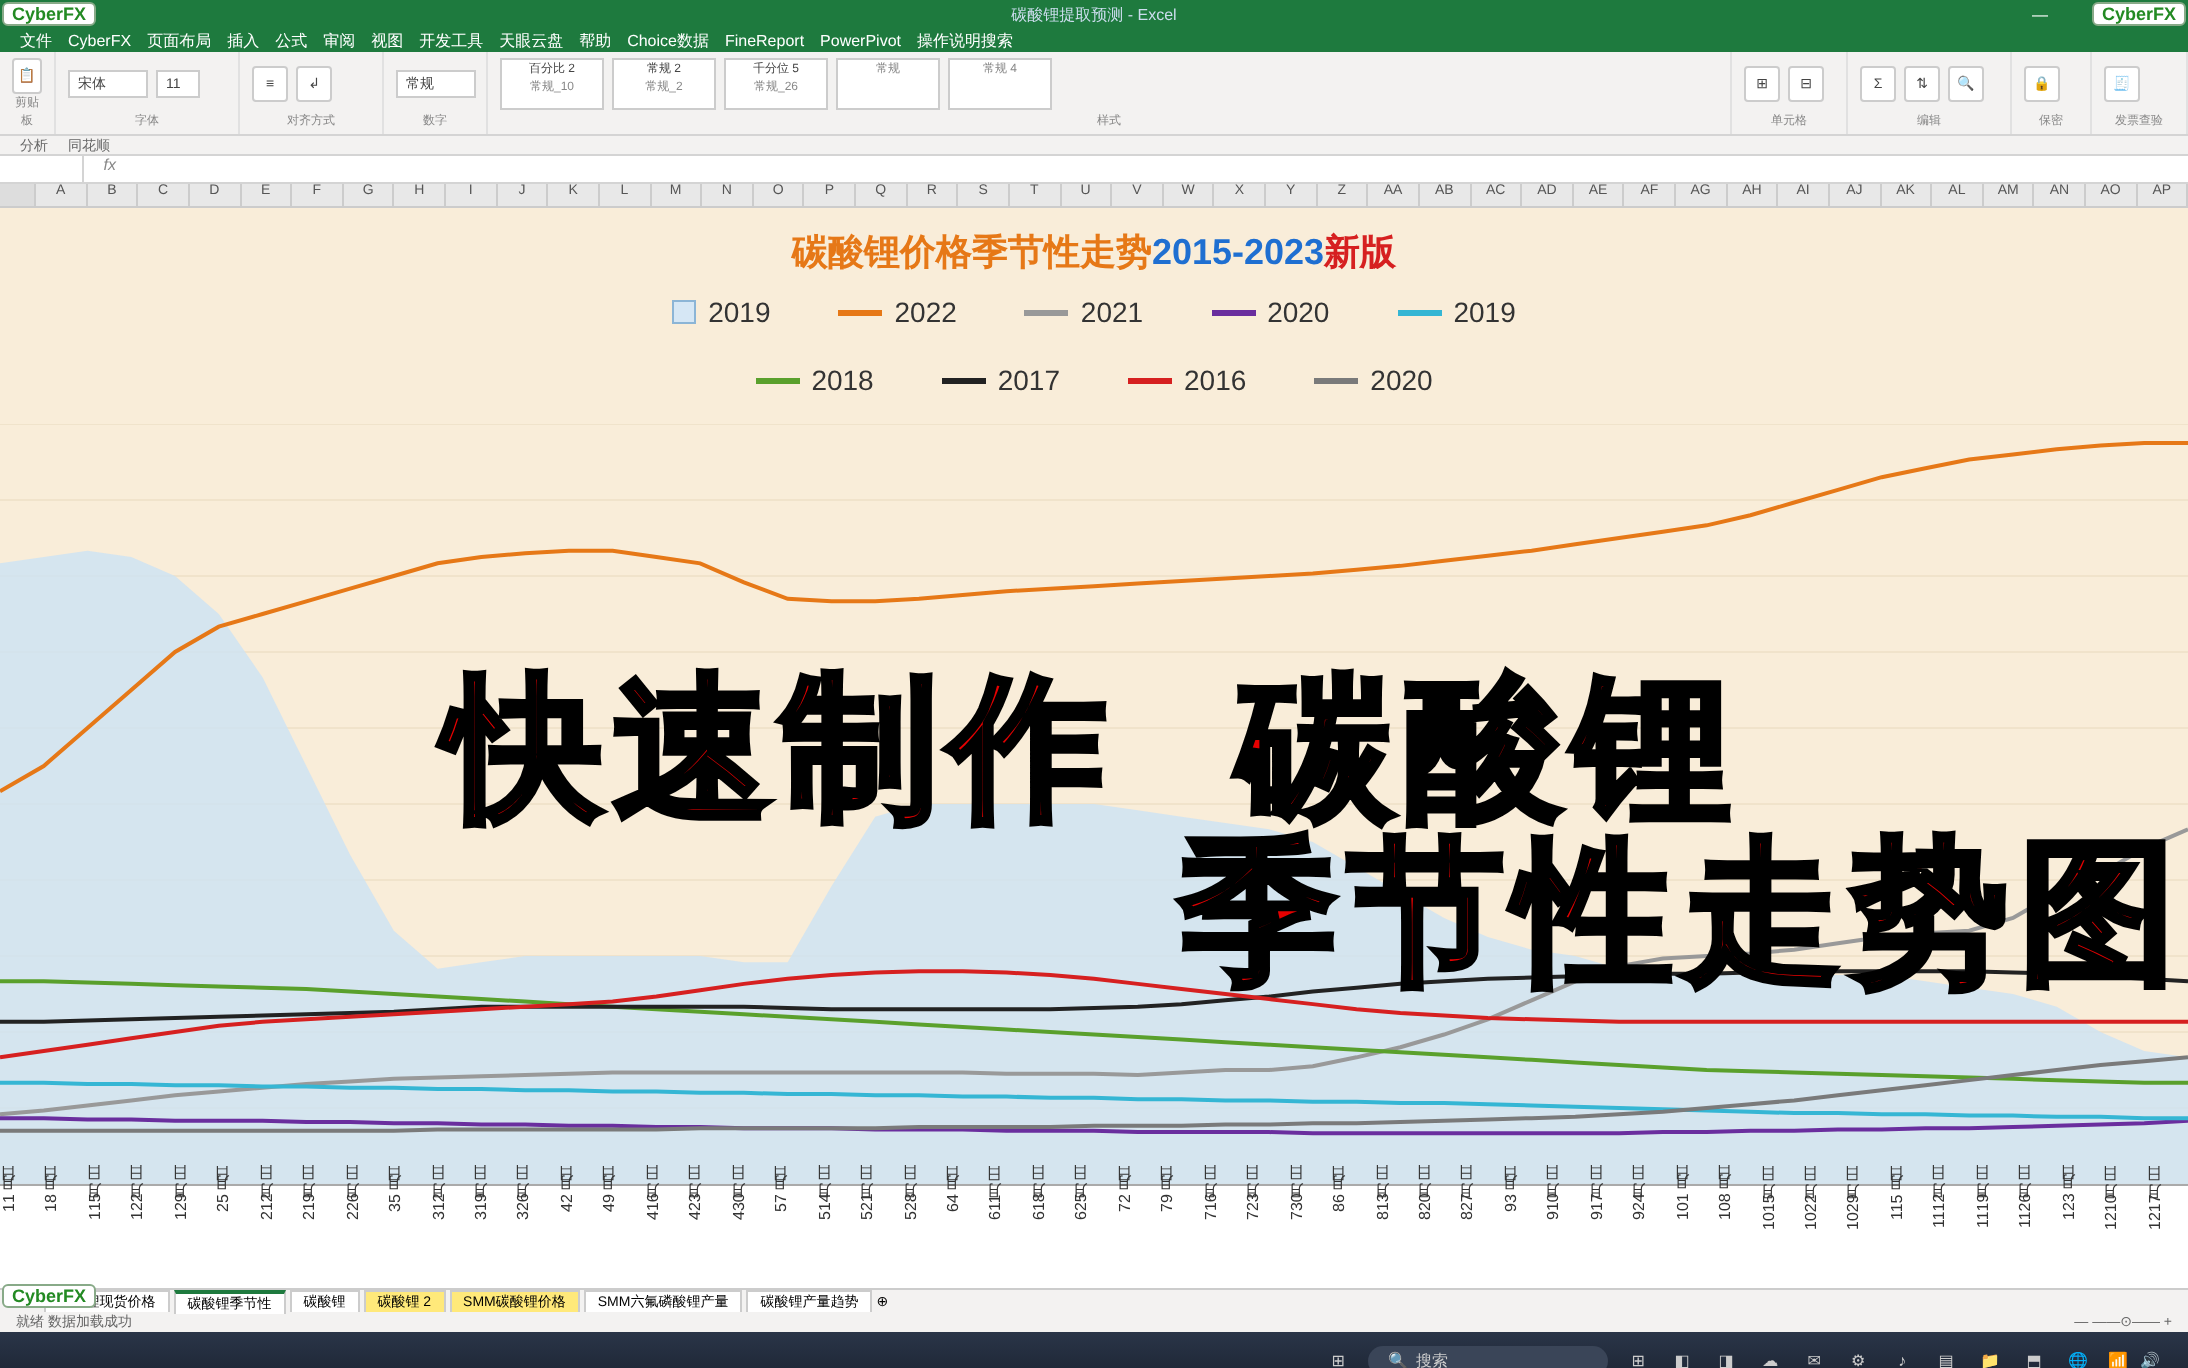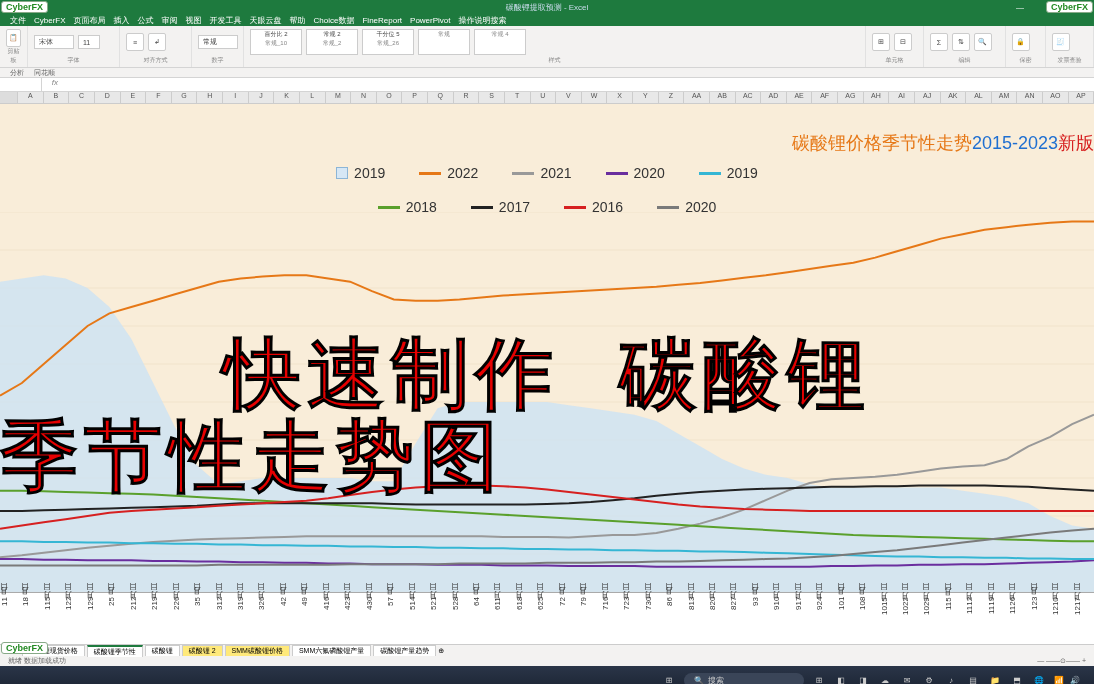--- a/index.html
+++ b/index.html
@@ -18,32 +18,32 @@
 .ribbon .dd{height:14px;background:#fff;border:1px solid #ccc;padding:0 4px;display:flex;align-items:center;min-width:40px;font-size:7px}
 .qat{height:10px;background:#f3f2f1;display:flex;gap:10px;padding:0 10px;font-size:7px;color:#666;align-items:center;border-bottom:1px solid #d4d4d4}
 .formula-row{height:14px;display:flex;border-bottom:1px solid #d4d4d4;font-size:8px}
 .namebox{width:42px;border-right:1px solid #d4d4d4;padding:1px 4px;background:#fff}
 .fxlabel{width:16px;text-align:right;color:#888;font-style:italic}
 .fbar{flex:1;padding:1px 4px}
 .colheaders{height:12px;display:flex;background:#e8e8e8;font-size:7px;color:#555}
 .colheaders .corner{width:18px;border-right:1px solid #ccc;border-bottom:1px solid #ccc;background:#ddd}
 .colheaders .ch{flex:1;border-right:1px solid #ccc;border-bottom:1px solid #ccc;text-align:center;min-width:18px}
 .chartarea{position:relative;height:540px;background:#f9edd9}
-.chart-title{text-align:right;padding-top:27px;font-size:18px;font-weight:400}
+.chart-title{text-align:center;padding-top:10px;font-size:18px;font-weight:700}
 .chart-title .tt1{color:#e67817}
 .chart-title .tt2{color:#1f6fd1}
 .chart-title .tt3{color:#d62020}
 .legend{display:flex;flex-wrap:wrap;justify-content:center;gap:18px 34px;margin:10px auto 6px;width:460px;font-size:14px;color:#333}
 .legend .li{display:flex;align-items:center;gap:6px}
 .legend .sw{width:22px;height:3px}
 .legend .sq{width:12px;height:12px;background:#d6e7f5;border:1px solid #8cb5d6}
 svg.plot{position:absolute;left:0;right:0;bottom:52px;top:108px;width:100%;height:calc(100% - 160px)}
 .xaxis{position:absolute;left:0;right:0;bottom:0;height:52px;display:flex;background:#fff;border-top:1px solid #aaa}
 .xaxis .tick{flex:1;font-size:8px;color:#333;writing-mode:vertical-rl;transform:rotate(180deg);text-align:right;padding:4px 0;white-space:nowrap}
-.overlay-text{position:absolute;top:230px;left:0;right:0;text-align:left;font-size:78px;font-weight:400;color:#e60000;-webkit-text-stroke:3px #000;letter-spacing:6px;line-height:1.05;pointer-events:none}
+.overlay-text{position:absolute;top:230px;left:0;right:0;text-align:right;font-size:78px;font-weight:700;color:#e60000;-webkit-text-stroke:3px #000;letter-spacing:6px;line-height:1.05;pointer-events:none}
 .overlay-text .row{display:flex;justify-content:center;gap:60px}
 .sheet-tabs{height:12px;display:flex;font-size:7px;background:#f3f2f1;border-top:1px solid #ccc;align-items:center;gap:2px;padding:0 6px}
 .sheet-tabs .tab{padding:0 6px;background:#fff;border:1px solid #ccc;border-bottom:none}
 .sheet-tabs .tab.hl{background:#ffe97a}
 .sheet-tabs .tab.active{background:#fff;border-top:2px solid #1e7a3e}
 .statusbar{height:10px;background:#f3f2f1;font-size:7px;color:#666;display:flex;align-items:center;padding:0 8px;justify-content:space-between}
 .taskbar{height:28px;background:linear-gradient(#2a3548,#1a2230);display:flex;align-items:center;gap:6px;padding:0 8px;font-size:8px;color:#ccc}
 .taskbar .tbicon{width:18px;height:18px;border-radius:3px;display:flex;align-items:center;justify-content:center}
 .taskbar .search{background:#3a4558;border-radius:12px;padding:2px 10px;display:flex;align-items:center;gap:4px;width:120px}
 .taskbar .right{margin-left:auto;display:flex;gap:6px;align-items:center}

